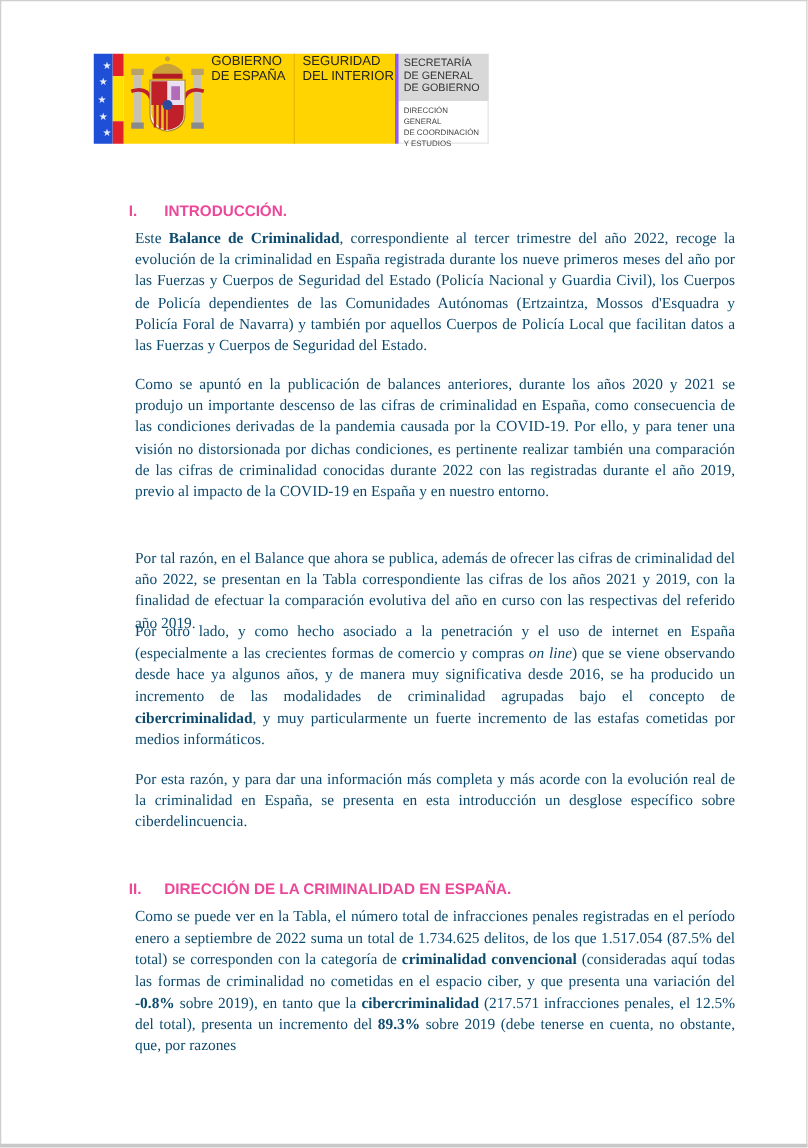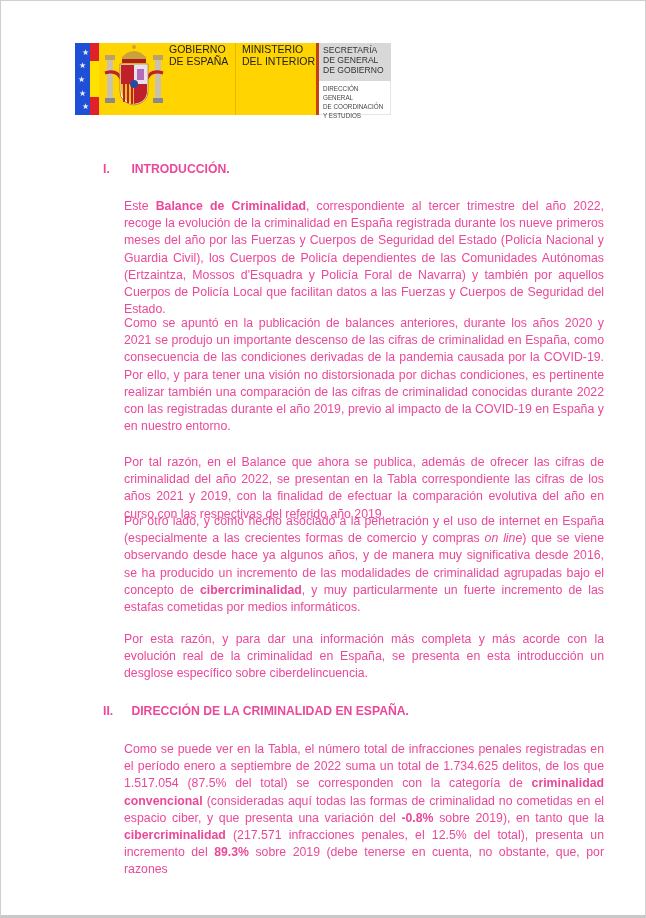--- a/index.html
+++ b/index.html
@@ -13,28 +13,28 @@
   .flag-strip .star { position: absolute; color: #e9eefc; font-size: 8px; line-height: 8px; }
   .flag-colors { width: 10px; height: 72px; display: flex; flex-direction: column; }
   .flag-colors .red { background: #e0202a; height: 18px; }
   .flag-colors .yel { background: #ffe100; height: 36px; }
   .flag-colors .red2 { background: #e0202a; height: 18px; }
   .yellow-block { background: #ffd400; height: 72px; display: flex; align-items: flex-start; }
   .arms { width: 62px; height: 66px; position: relative; margin-left: 4px; }
   .gov-text { font-size: 10.5px; line-height: 12px; color: #222; margin-left: 4px; width: 66px; }
   .divider { width: 1px; height: 72px; background: #e8b800; }
   .min-text { font-size: 10.5px; line-height: 12px; color: #222; padding-left: 6px; width: 74px; }
-  .sec-block { width: 84px; height: 72px; border-left: 3px solid #c2410c; display: flex; flex-direction: column; }
+  .sec-block { width: 84px; height: 72px; border-left: 3px solid #8b5cf6; display: flex; flex-direction: column; }
   .sec-top { background: #d8d8d8; height: 38px; font-size: 8.6px; line-height: 10px; color: #333; padding: 2px 0 0 4px; box-sizing: border-box; }
   .sec-bot { background: #ffffff; height: 34px; font-size: 6.3px; line-height: 9px; color: #444; padding: 3px 0 0 4px; box-sizing: border-box; border-right: 1px solid #e5e5e5; border-bottom: 1px solid #e5e5e5; }
   
   .section-title { position: absolute; left: 102px; font-weight: bold; font-size: 12.2px; color: #ec4899; }
   .section-title .num { display: inline-block; width: 25px; }
   .para { position: absolute; left: 107px; width: 480px; font-size: 12.3px; line-height: 17.2px;
-          text-align: justify; color: #ec4899; margin: 16px; }
+          text-align: justify; color: #0c4a6e; margin: 0; font-family: Liberation Serif, serif; }
   .para b { font-weight: bold; }
 </style>
 </head>
 <body>
 
 <div class="page-frame">
 
   <div class="logo">
     <div class="flag-strip">
       <span class="star" style="left:7px;top:6px">★</span>
@@ -76,21 +76,21 @@
           <path d="M31 41 L44 41 L44 48 Q44 59 31 61 Z" fill="#c0202a"></path>
           <circle cx="31" cy="41" r="4" fill="#2a4aa0"></circle>
         </svg>
       </div>
       <div class="gov-text">
         <div>GOBIERNO</div>
         <div>DE ESPAÑA</div>
       </div>
       <div class="divider"></div>
       <div class="min-text">
-        <div>MINISTERIO</div>
+        <div>SEGURIDAD</div>
         <div>DEL INTERIOR</div>
       </div>
     </div>
     <div class="sec-block">
       <div class="sec-top">
         <div>SECRETARÍA</div>
         <div>DE GENERAL</div>
         <div>DE GOBIERNO</div>
       </div>
       <div class="sec-bot">

